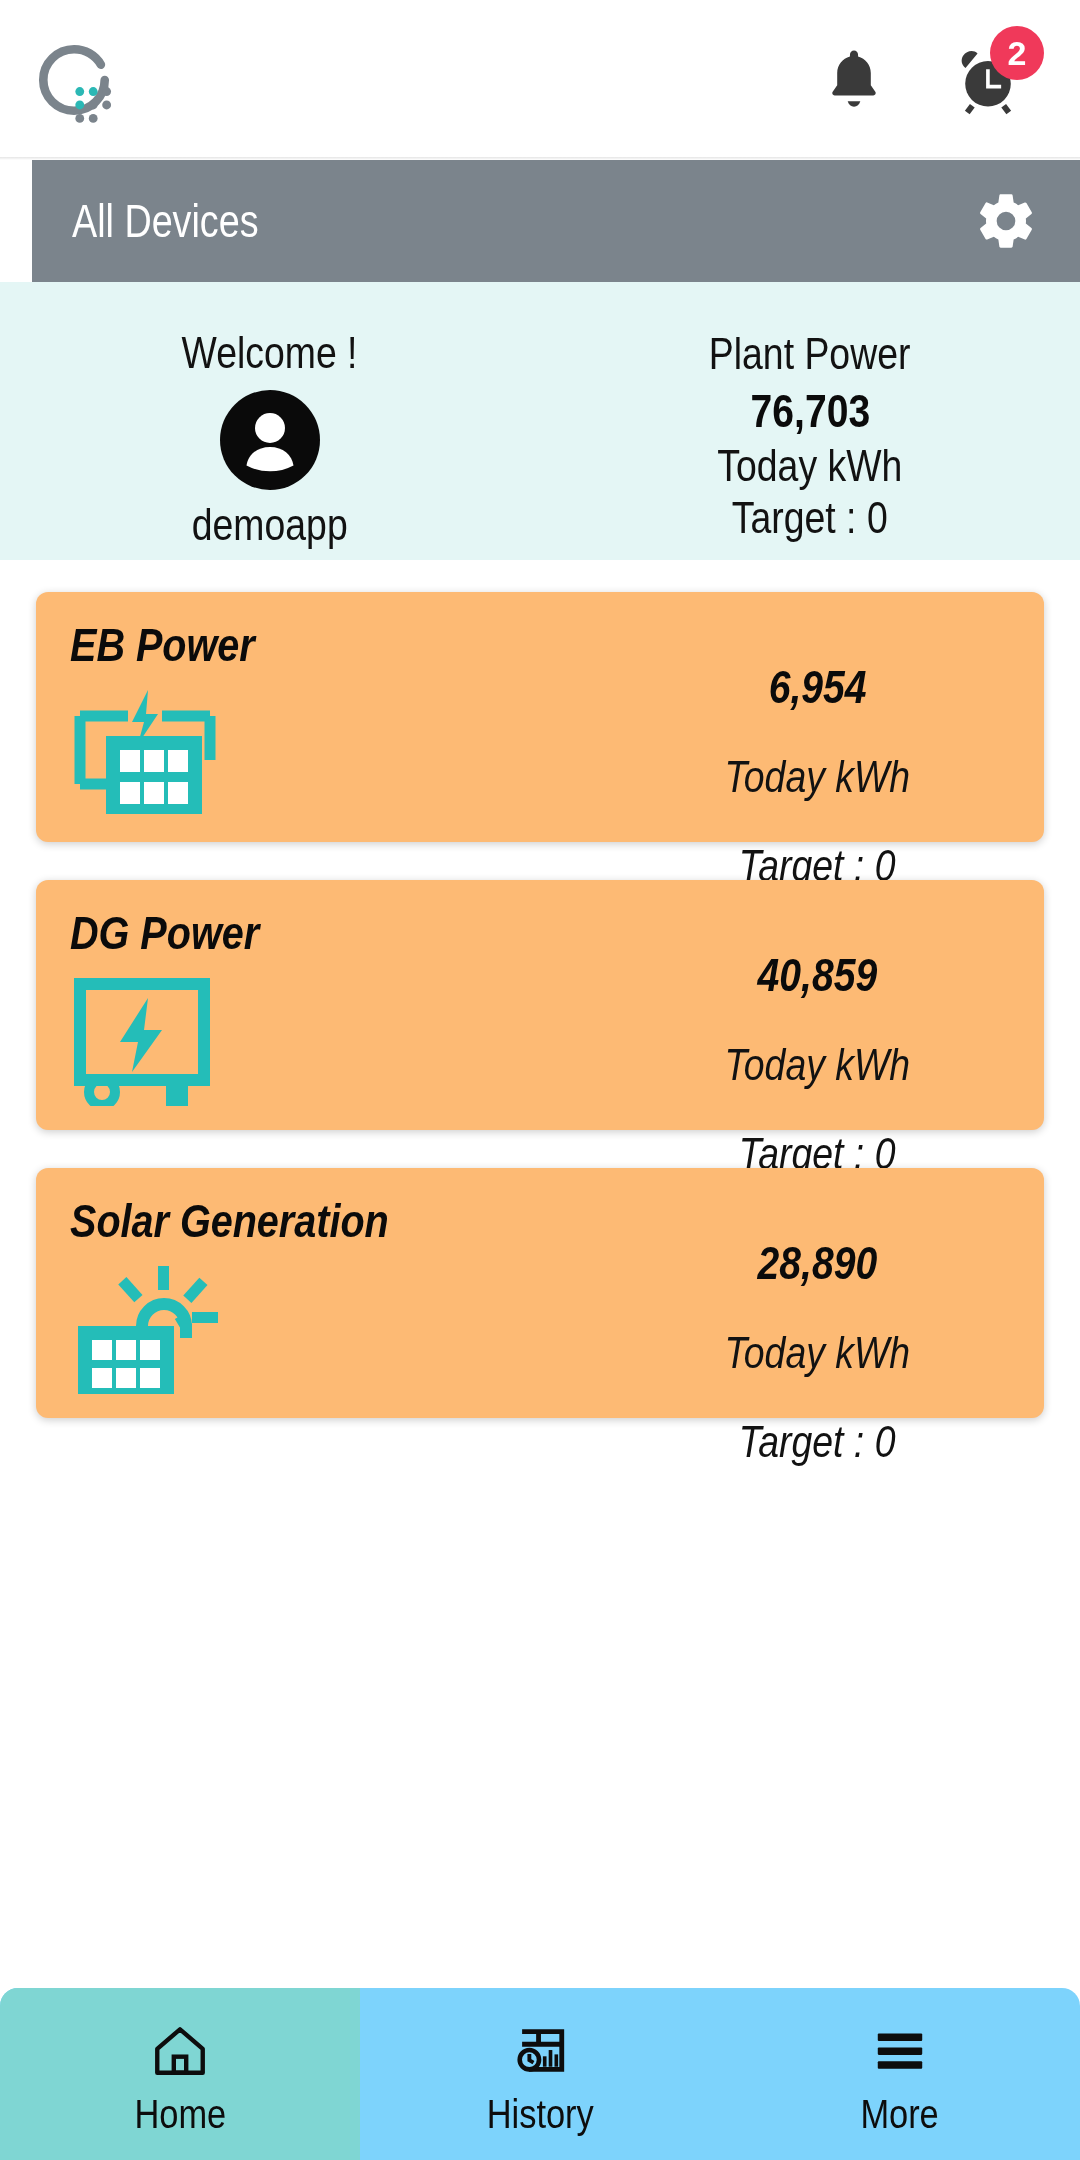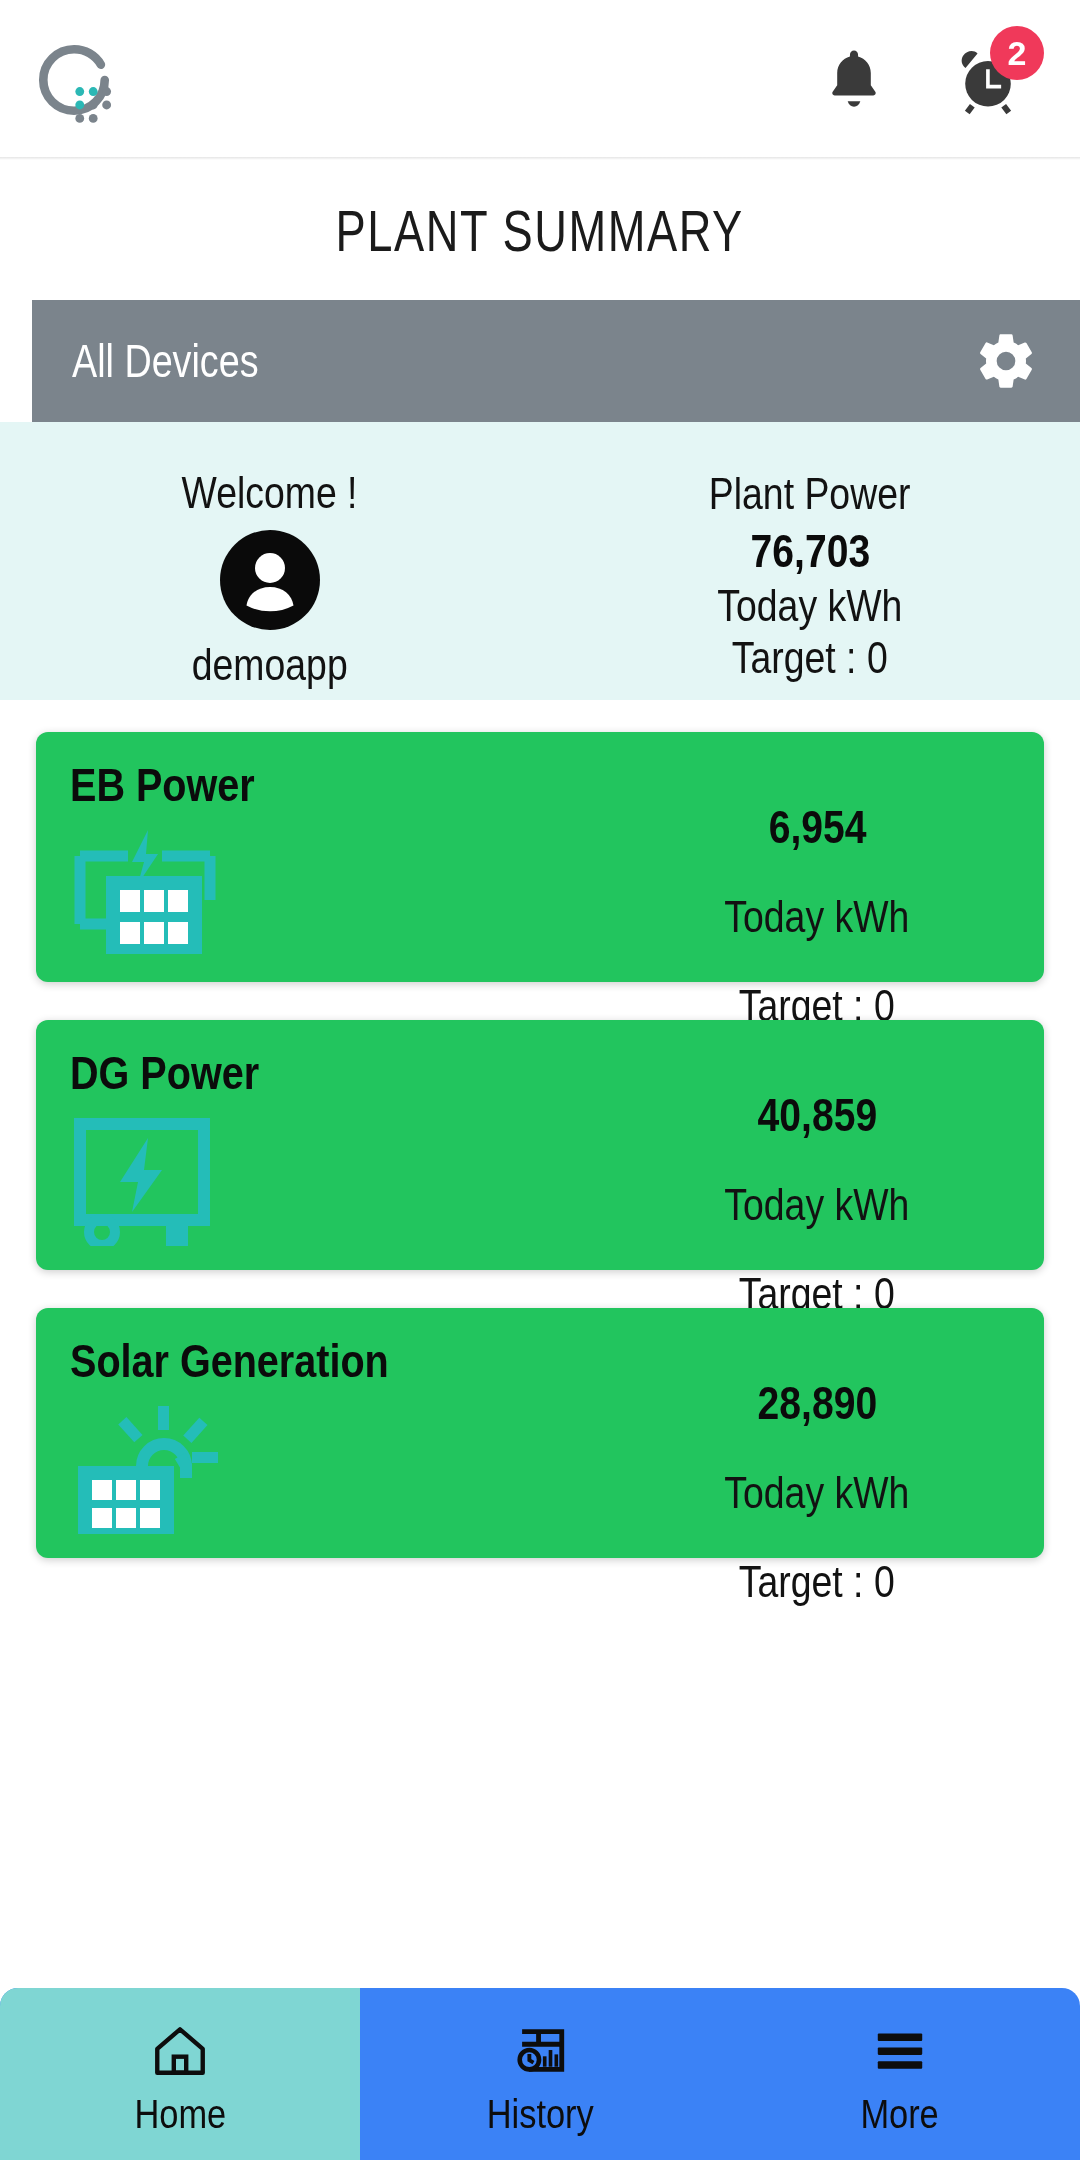--- a/index.html
+++ b/index.html
@@ -139,28 +139,29 @@
   }
 
   
   .cards {
     flex: 1 1 auto;
     background: #ffffff;
     padding: 32px 36px 0 36px;
     overflow: hidden;
   }
   .card {
-    background: #22c55e;
+    background: #fdba74;
     border-radius: 12px;
     box-shadow: 0 2px 9px rgba(0,0,0,0.20);
     height: 250px;
     margin-bottom: 38px;
     position: relative;
     padding: 26px 0 0 0;
     display: flex;
+    font-style: italic;
   }
   .card-left { width: 55%; position: relative; padding-left: 34px; }
   .card-title {
     font-size: 46px;
     font-weight: bold;
     color: #0b0b0b;
     transform: scaleX(0.86);
     transform-origin: left center;
     white-space: nowrap;
   }
@@ -189,21 +190,21 @@
     white-space: nowrap;
     line-height: 1.2;
     margin-top: 4px;
   }
 
   
   .bottomnav {
     position: absolute;
     left: 0; right: 0; bottom: 0;
     height: 172px;
-    background: #3b82f6;
+    background: #7dd3fc;
     border-top-left-radius: 18px;
     border-top-right-radius: 18px;
     display: flex;
     overflow: hidden;
     z-index: 10;
   }
   .navitem {
     flex: 1 1 0;
     display: flex;
     flex-direction: column;
@@ -256,23 +257,20 @@
         <path fill="#3a3a3a" d="M4.2 4.3c1.1-1.6 3.2-1.9 4.5-.7L4.9 8.2C3.6 7.3 3.3 5.6 4.2 4.3z"></path>
         <path fill="#3a3a3a" d="M19.8 4.3c-1.1-1.6-3.2-1.9-4.5-.7l3.8 4.6c1.3-.9 1.6-2.6.7-3.9z"></path>
         <path fill="#3a3a3a" d="M6.3 19.6l-1.6 2.1 1.5 1.1 1.6-2.1z"></path>
         <path fill="#3a3a3a" d="M17.7 19.6l1.6 2.1-1.5 1.1-1.6-2.1z"></path>
         <path fill="#ffffff" d="M11.4 8.6h1.15v4.9h3.6v1.15h-4.75z"></path>
       </svg>
       <div class="badge">2</div>
     </div>
   </div>
 
-  <div class="title-bar">
-    <div class="page-title">PLANT SUMMARY</div>
-  </div>
 
   <div class="device-bar">
     <div class="device-bar-label">All Devices</div>
     <div class="gear-btn">
       <svg viewBox="0 0 24 24" width="64" height="64">
         <path fill="#ffffff" d="M19.43 12.98c.04-.32.07-.64.07-.98s-.03-.66-.07-.98l2.11-1.65c.19-.15.24-.42.12-.64l-2-3.46c-.12-.22-.39-.3-.61-.22l-2.49 1c-.52-.4-1.08-.73-1.69-.98l-.38-2.65A.488.488 0 0 0 14 2h-4c-.25 0-.46.18-.49.42l-.38 2.65c-.61.25-1.17.59-1.69.98l-2.49-1c-.23-.09-.49 0-.61.22l-2 3.46c-.13.22-.07.49.12.64l2.11 1.65c-.04.32-.07.65-.07.98s.03.66.07.98l-2.11 1.65c-.19.15-.24.42-.12.64l2 3.46c.12.22.39.3.61.22l2.49-1c.52.4 1.08.73 1.69.98l.38 2.65c.03.24.24.42.49.42h4c.25 0 .46-.18.49-.42l.38-2.65c.61-.25 1.17-.59 1.69-.98l2.49 1c.23.09.49 0 .61-.22l2-3.46c.12-.22.07-.49-.12-.64l-2.11-1.65zM12 15.5A3.5 3.5 0 0 1 8.5 12 3.5 3.5 0 0 1 12 8.5a3.5 3.5 0 0 1 3.5 3.5 3.5 3.5 0 0 1-3.5 3.5z"></path>
       </svg>
     </div>
   </div>
 

